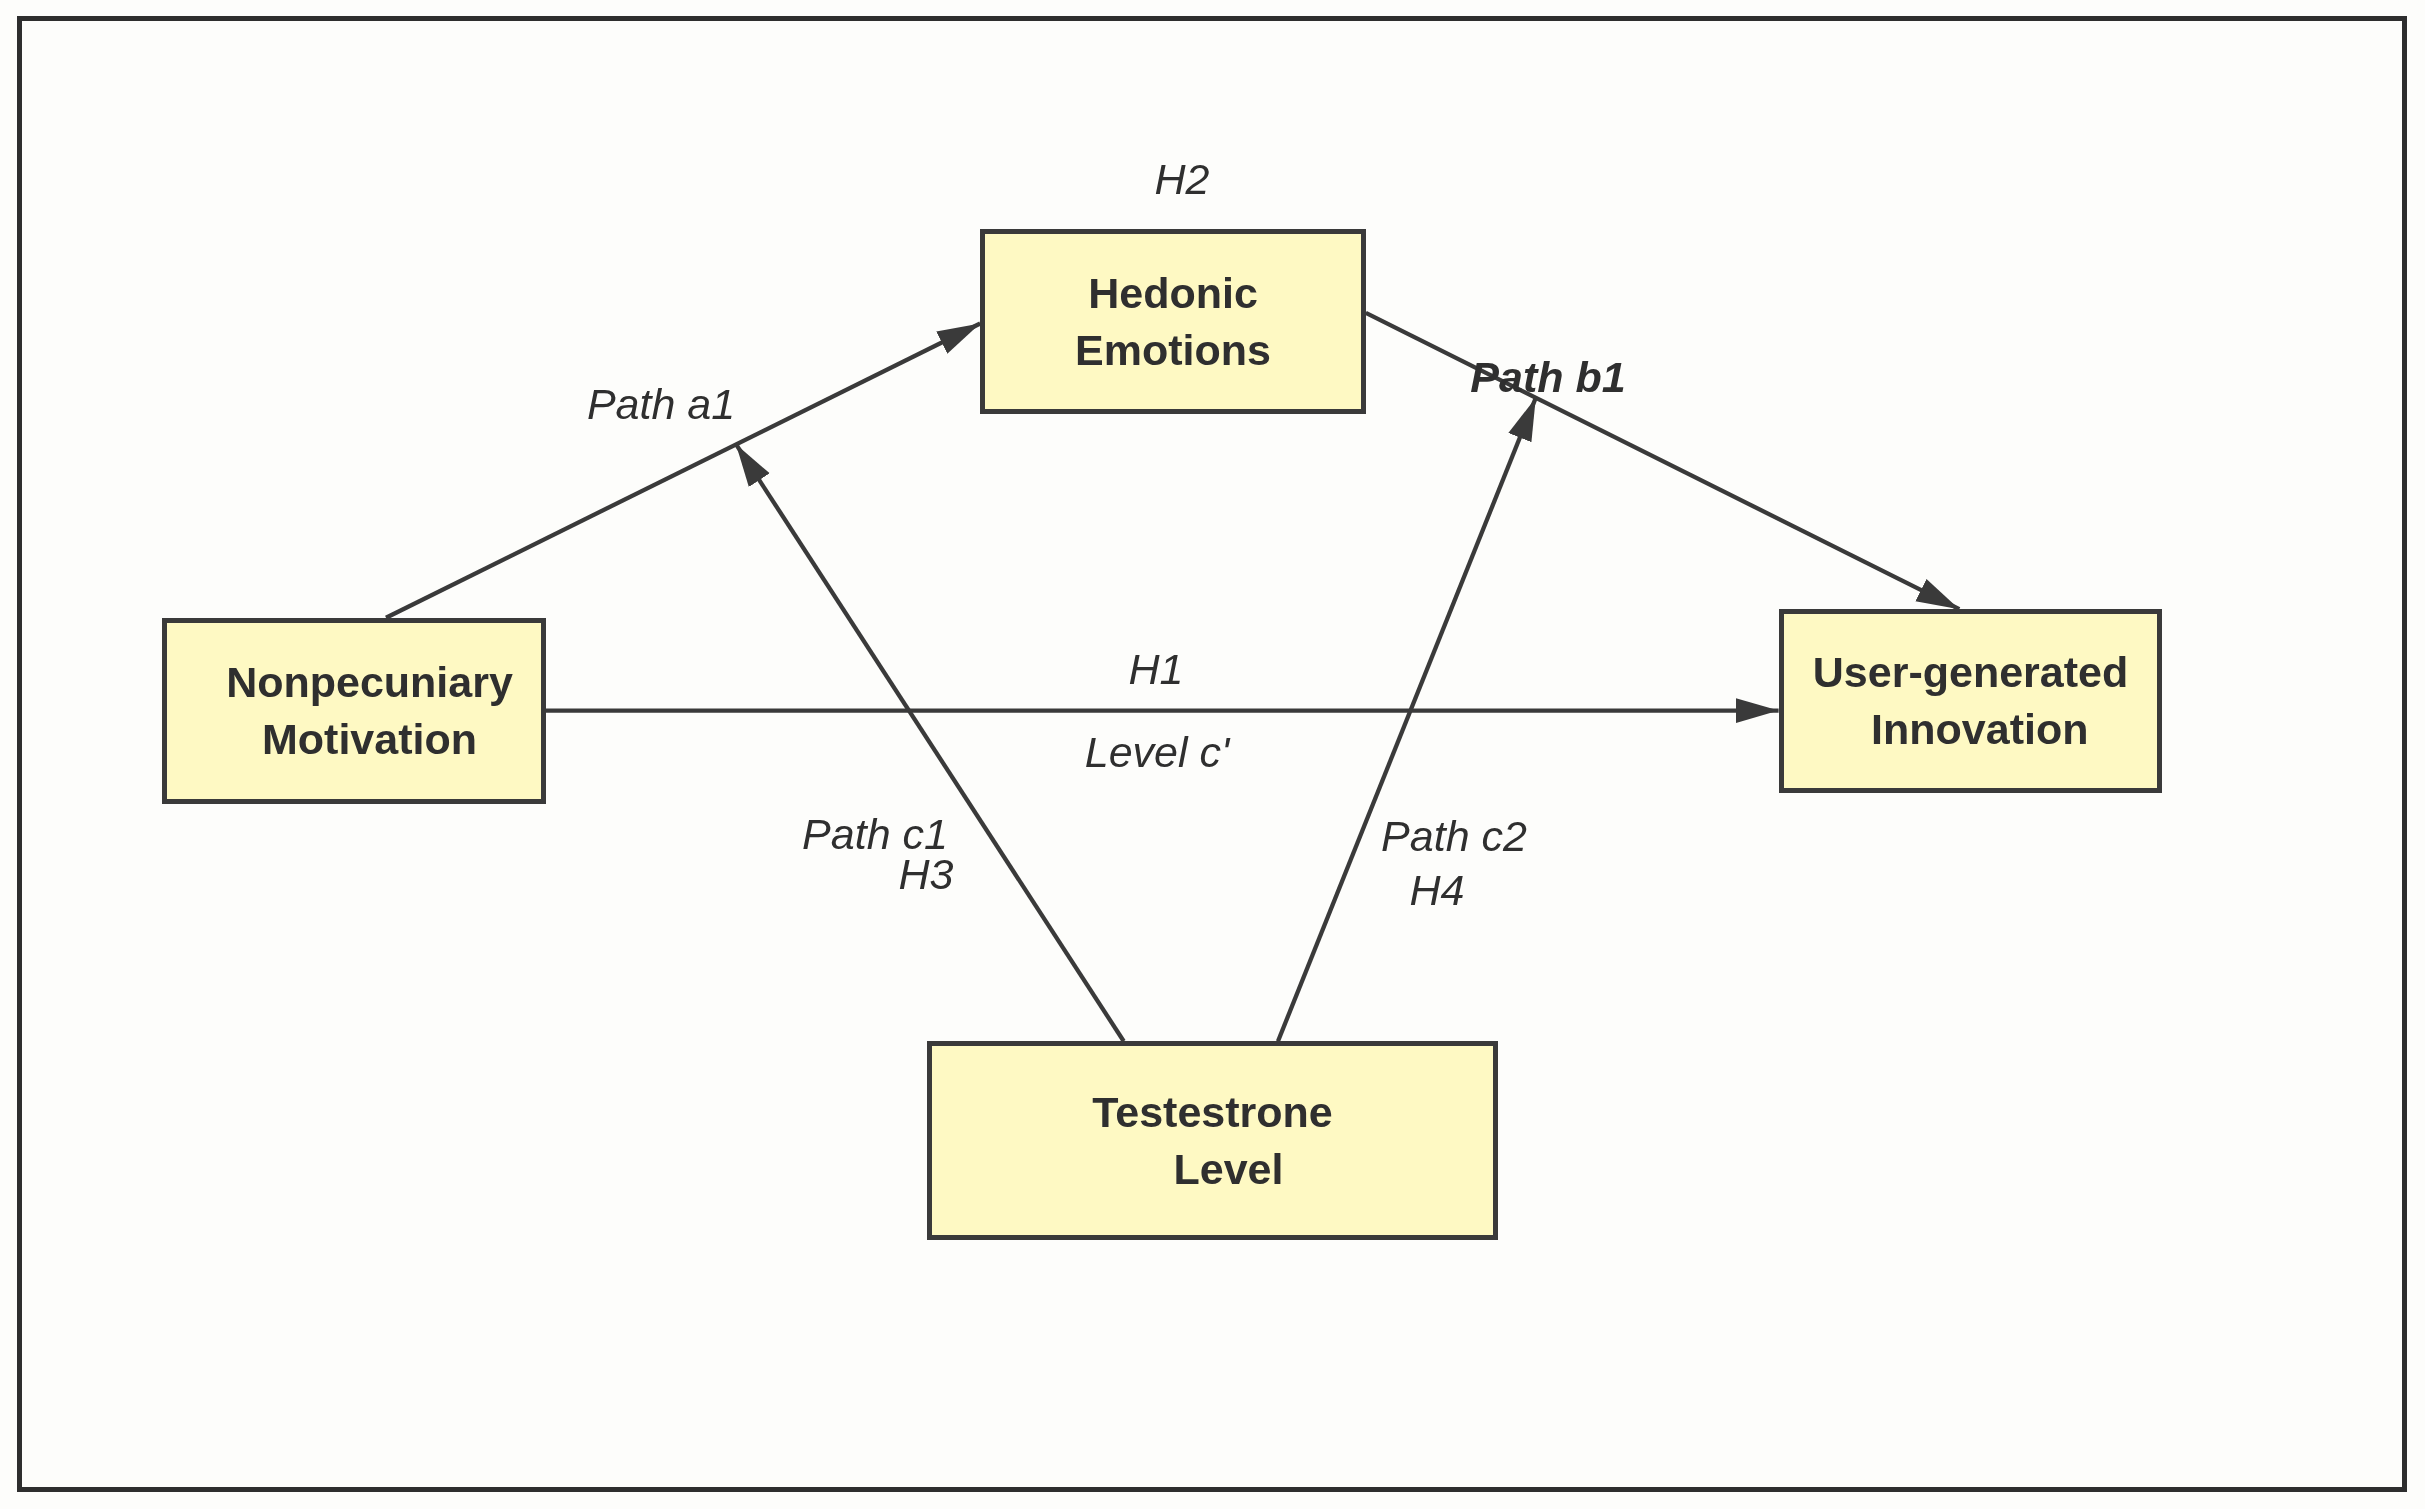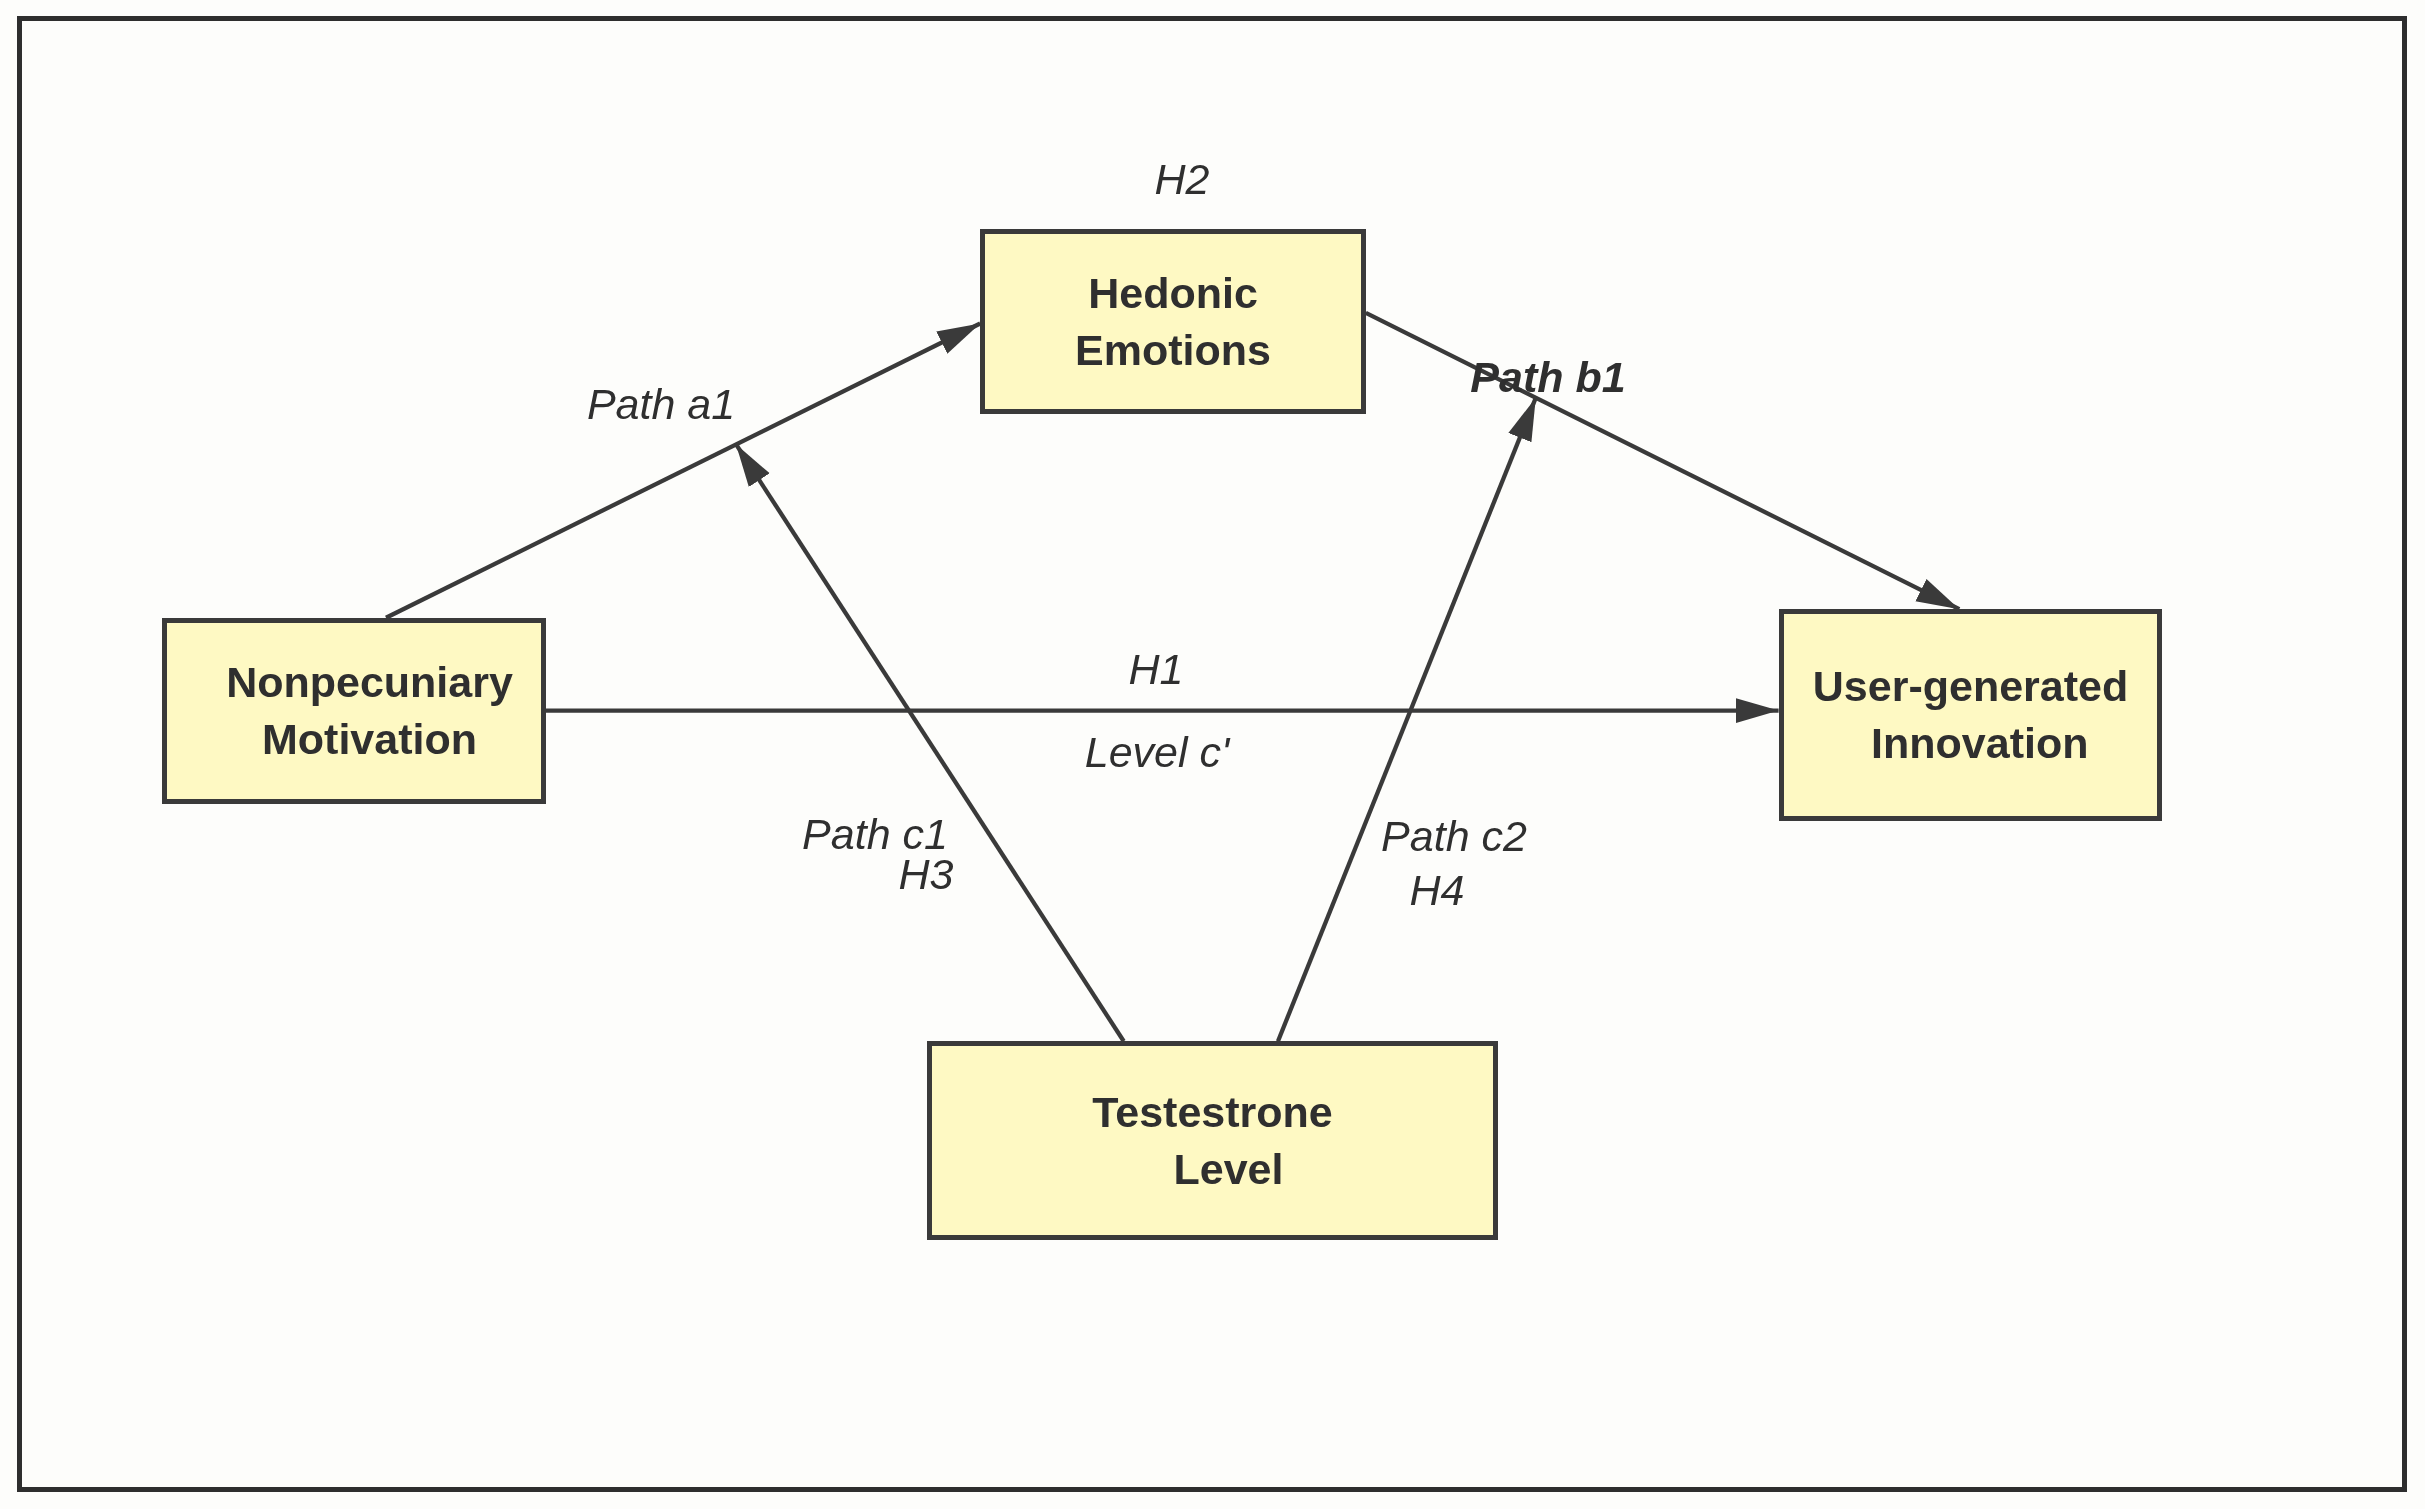--- a/index.html
+++ b/index.html
@@ -43,21 +43,21 @@
     align-items: center;
     justify-content: center;
     text-align: center;
     font-weight: 700;
     font-size: 43px;
     line-height: 57px;
     color: #2f2f2f;
   }
   .node-nonpecuniary { left: 162px;  top: 618px;  width: 384px; height: 186px; padding-left: 31px; }
   .node-hedonic      { left: 980px; top: 229px;  width: 386px; height: 185px; }
-  .node-innovation   { left: 1779px; top: 609px;  width: 383px; height: 212px; }
+  .node-innovation   { left: 1779px; top: 609px;  width: 383px; height: 184px; }
   .node-testosterone { left: 901px; top: 1041px; width: 571px; height: 199px; margin-left: 26px; }
   .indent-sm { padding-left: 18.6px; }
   .indent-md { padding-left: 32px; }
   .lbl {
     position: absolute;
     transform: translate(-50%, -50%);
     font-style: italic;
     font-size: 43px;
     line-height: 43px;
     white-space: nowrap;

